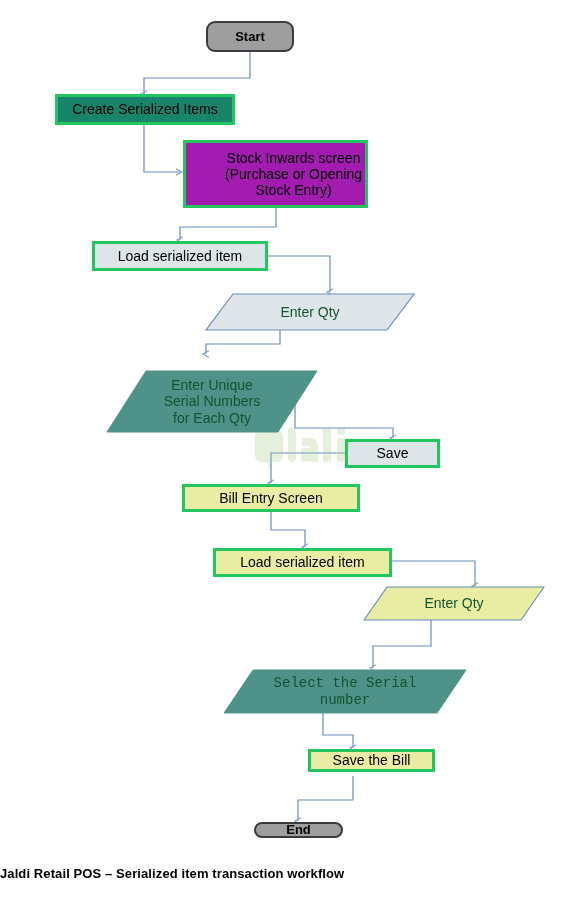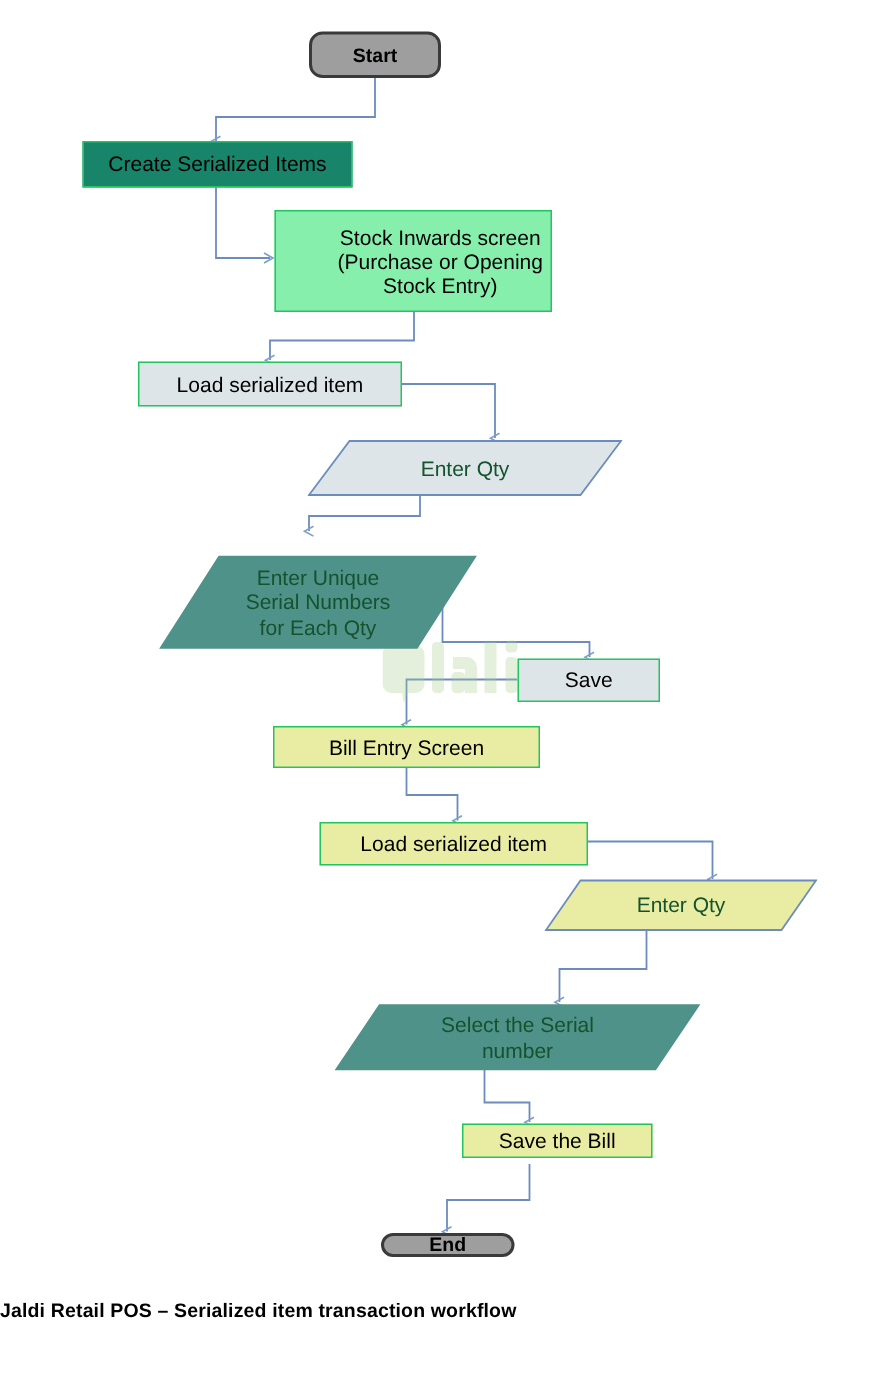--- a/index.html
+++ b/index.html
@@ -43,26 +43,26 @@
   .terminator {
     background: #9e9e9e;
     border: 2px solid #3a3a3a;
     border-radius: 9px;
     font-weight: bold;
     font-size: 13px;
     color: #000;
   }
   
   .proc {
-    border: 1px solid #22c55e;
+    border: 3px solid #22c55e;
     font-size: 14px;
     align-items: center;
   }
   .fill-teal-dark  { background: #18846a; }
-  .fill-teal-light { background: #86efac; padding-left: 36px; }
+  .fill-teal-light { background: #a21caf; padding-left: 36px; }
   .fill-bluegrey   { background: #dde5e8; }
   .fill-yellow     { background: #e9eda4; }
 
   
   .io {
     position: absolute;
     z-index: 3;
   }
   .io .io-shape {
     position: absolute;
@@ -208,21 +208,21 @@
     <span>Load serialized item</span>
   </div>
 
   <div class="io" style="left:363px; top:586px; width:182px; height:35px;">
     <svg class="io-shape" viewBox="0 0 182 35" preserveAspectRatio="none">
       <polygon points="24,1 181,1 158,34 1,34" fill="#e9eda4" stroke="#6b8cbd" stroke-width="1.2"></polygon>
     </svg>
     <div class="io-label">Enter Qty</div>
   </div>
 
-  <div class="io" style="left:223px; top:669px; width:244px; height:45px;">
+  <div class="io" style="left:223px; top:669px; width:244px; height:45px;font-family:Liberation Mono, monospace;">
     <svg class="io-shape" viewBox="0 0 244 45" preserveAspectRatio="none">
       <polygon points="30,1 243,1 214,44 1,44" fill="#4f9289" stroke="#4f9289" stroke-width="1"></polygon>
     </svg>
     <div class="io-label">Select the Serial
 number</div>
   </div>
 
   <div class="node proc fill-yellow" style="left:308px; top:749px; width:127px; height:23px;">
     <span>Save the Bill</span>
   </div>

